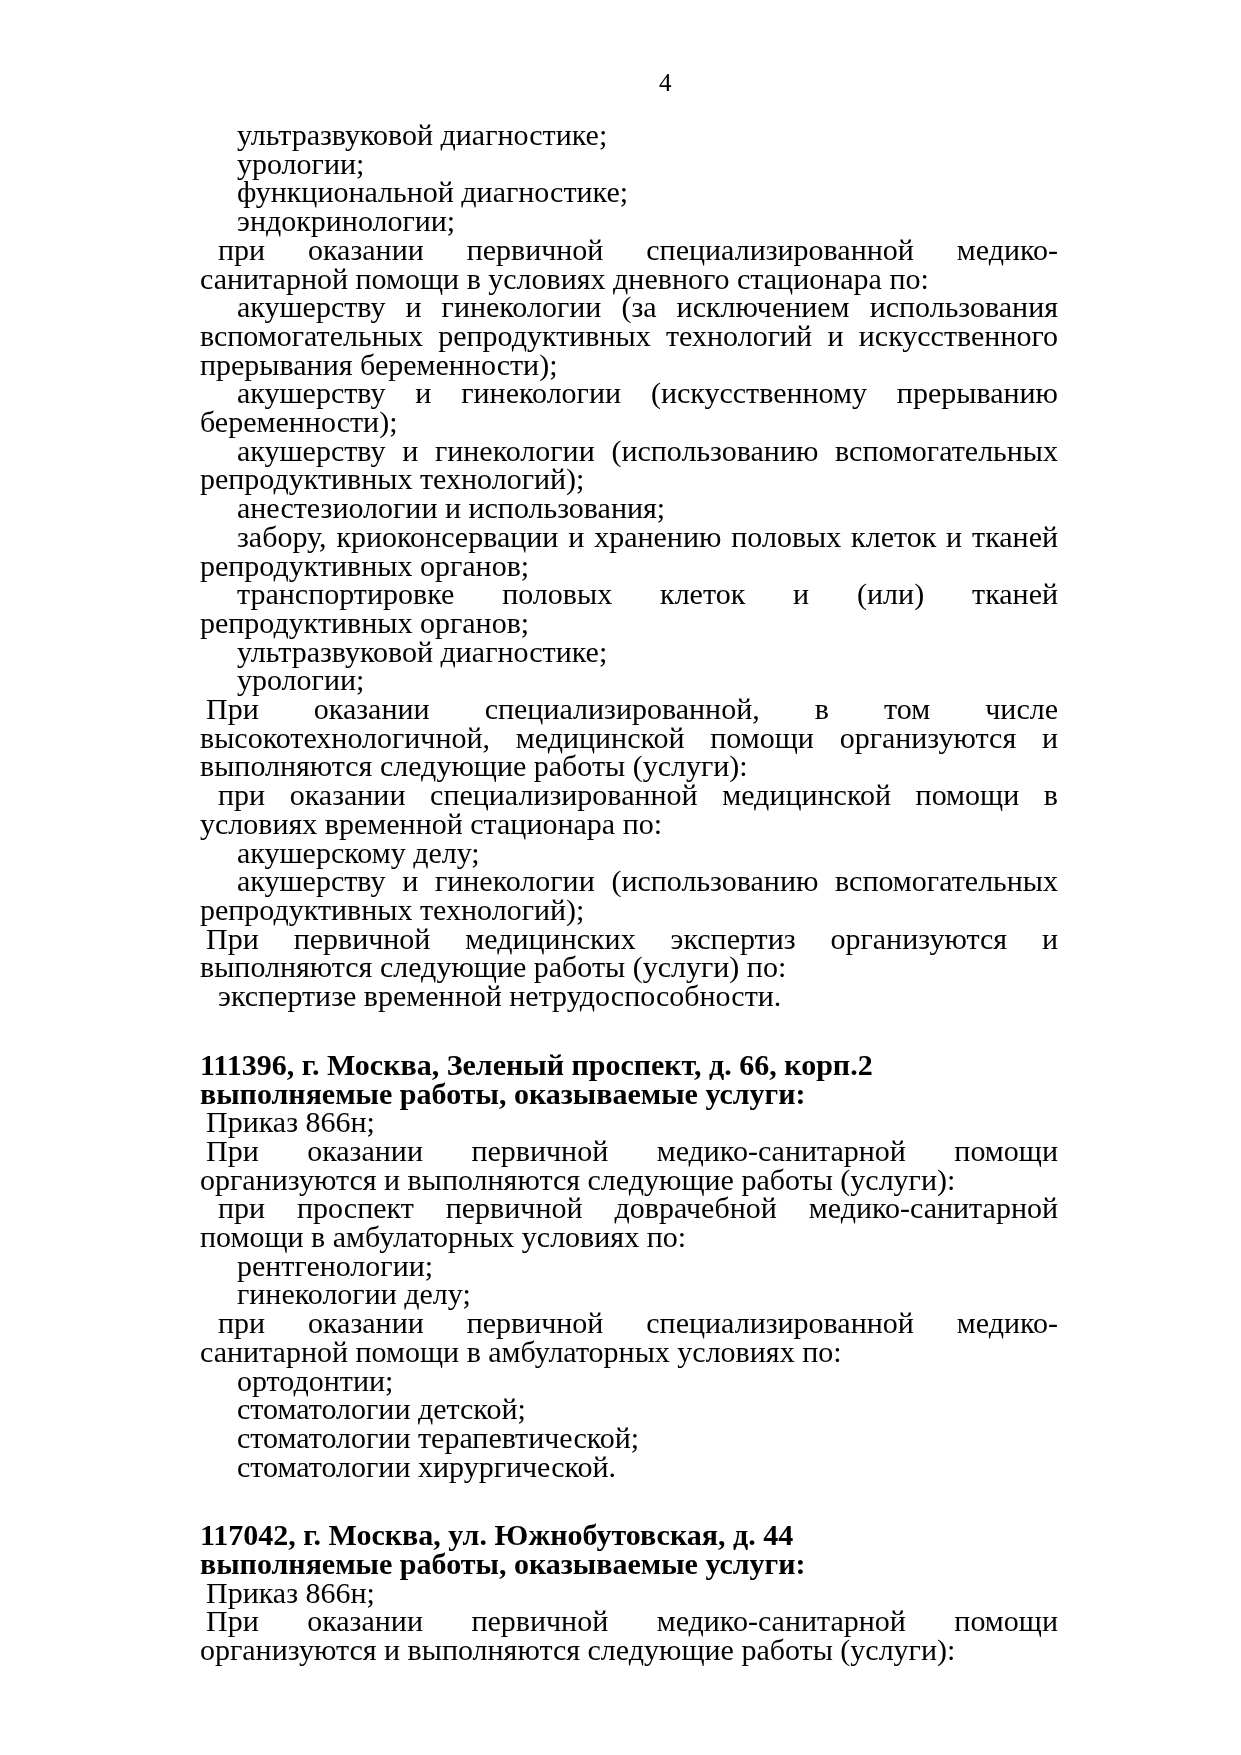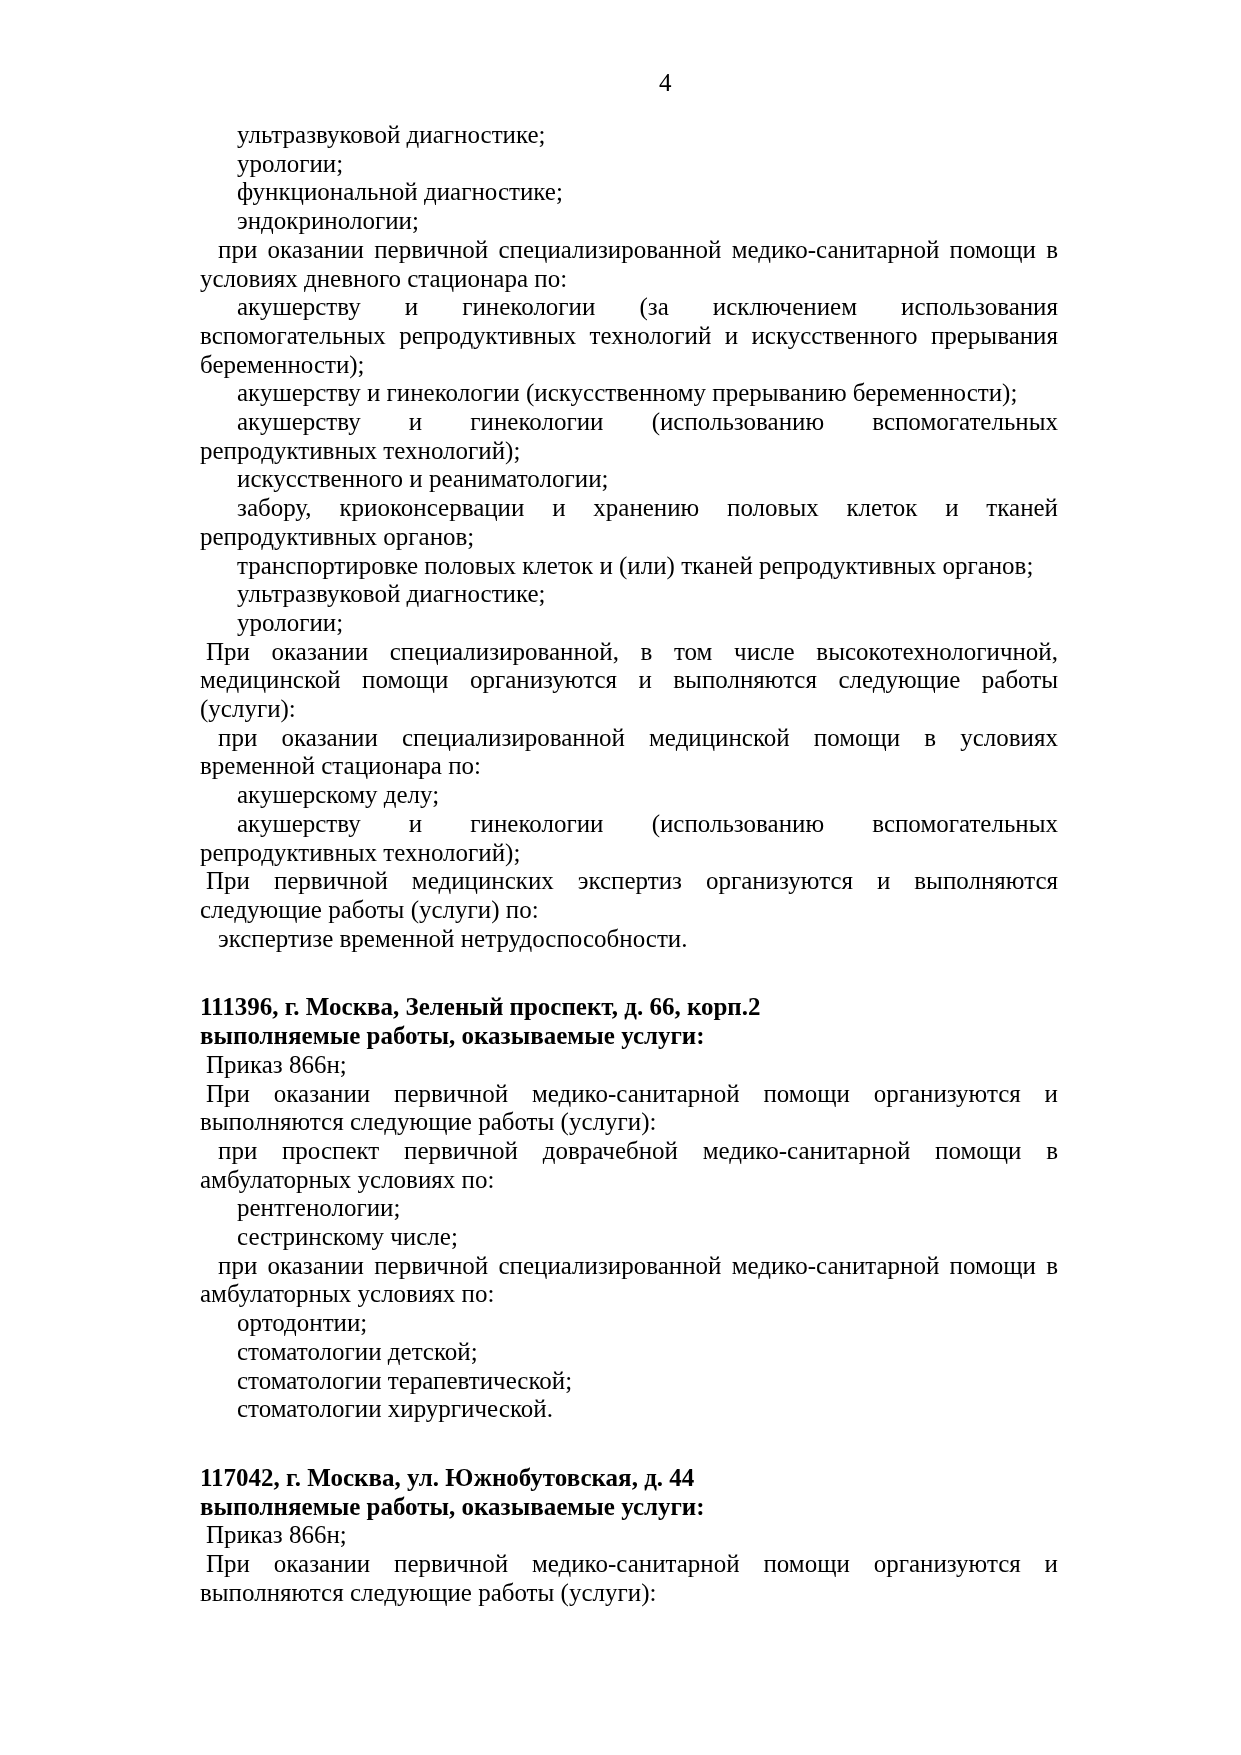--- a/index.html
+++ b/index.html
@@ -20,21 +20,21 @@
     top: 69px;
     left: 659px;
     font-size: 25px;
     line-height: 28px;
   }
   .content {
     position: absolute;
     top: 121px;
     left: 200px;
     width: 858px;
-    font-size: 25px;
+    font-size: 30px;
     line-height: 28.7px;
     text-align: justify;
   }
   .content p {
     margin: 0;
     padding: 0;
   }
   .lvl-plain   { text-indent: 0; font-weight: bold; }
   .lvl-para    { text-indent: 6px; }
   .lvl-sub     { text-indent: 18px; }
@@ -48,39 +48,39 @@
 
 <div class="content">
   <p class="lvl-item">ультразвуковой диагностике;</p>
   <p class="lvl-item">урологии;</p>
   <p class="lvl-item">функциональной диагностике;</p>
   <p class="lvl-item">эндокринологии;</p>
   <p class="lvl-sub">при оказании первичной специализированной медико-санитарной помощи в условиях дневного стационара по:</p>
   <p class="lvl-item">акушерству и гинекологии (за исключением использования вспомогательных репродуктивных технологий и искусственного прерывания беременности);</p>
   <p class="lvl-item">акушерству и гинекологии (искусственному прерыванию беременности);</p>
   <p class="lvl-item">акушерству и гинекологии (использованию вспомогательных репродуктивных технологий);</p>
-  <p class="lvl-item">искусственного и реаниматологии;</p>
+  <p class="lvl-item">анестезиологии и использования;</p>
   <p class="lvl-item">забору, криоконсервации и хранению половых клеток и тканей репродуктивных органов;</p>
   <p class="lvl-item">транспортировке половых клеток и (или) тканей репродуктивных органов;</p>
   <p class="lvl-item">ультразвуковой диагностике;</p>
   <p class="lvl-item">урологии;</p>
   <p class="lvl-para">При оказании специализированной, в том числе высокотехнологичной, медицинской помощи организуются и выполняются следующие работы (услуги):</p>
   <p class="lvl-sub">при оказании специализированной медицинской помощи в условиях временной стационара по:</p>
   <p class="lvl-item">акушерскому делу;</p>
   <p class="lvl-item">акушерству и гинекологии (использованию вспомогательных репродуктивных технологий);</p>
   <p class="lvl-para">При первичной медицинских экспертиз организуются и выполняются следующие работы (услуги) по:</p>
   <p class="lvl-sub">экспертизе временной нетрудоспособности.</p>
 
   <p class="lvl-plain gap-before">111396, г. Москва, Зеленый проспект, д. 66, корп.2</p>
   <p class="lvl-plain">выполняемые работы, оказываемые услуги:</p>
   <p class="lvl-para">Приказ 866н;</p>
   <p class="lvl-para">При оказании первичной медико-санитарной помощи организуются и выполняются следующие работы (услуги):</p>
   <p class="lvl-sub">при проспект первичной доврачебной медико-санитарной помощи в амбулаторных условиях по:</p>
   <p class="lvl-item">рентгенологии;</p>
-  <p class="lvl-item">сестринскому числе;</p>
+  <p class="lvl-item">гинекологии делу;</p>
   <p class="lvl-sub">при оказании первичной специализированной медико-санитарной помощи в амбулаторных условиях по:</p>
   <p class="lvl-item">ортодонтии;</p>
   <p class="lvl-item">стоматологии детской;</p>
   <p class="lvl-item">стоматологии терапевтической;</p>
   <p class="lvl-item">стоматологии хирургической.</p>
 
   <p class="lvl-plain gap-before">117042, г. Москва, ул. Южнобутовская, д. 44</p>
   <p class="lvl-plain">выполняемые работы, оказываемые услуги:</p>
   <p class="lvl-para">Приказ 866н;</p>
   <p class="lvl-para">При оказании первичной медико-санитарной помощи организуются и выполняются следующие работы (услуги):</p>

